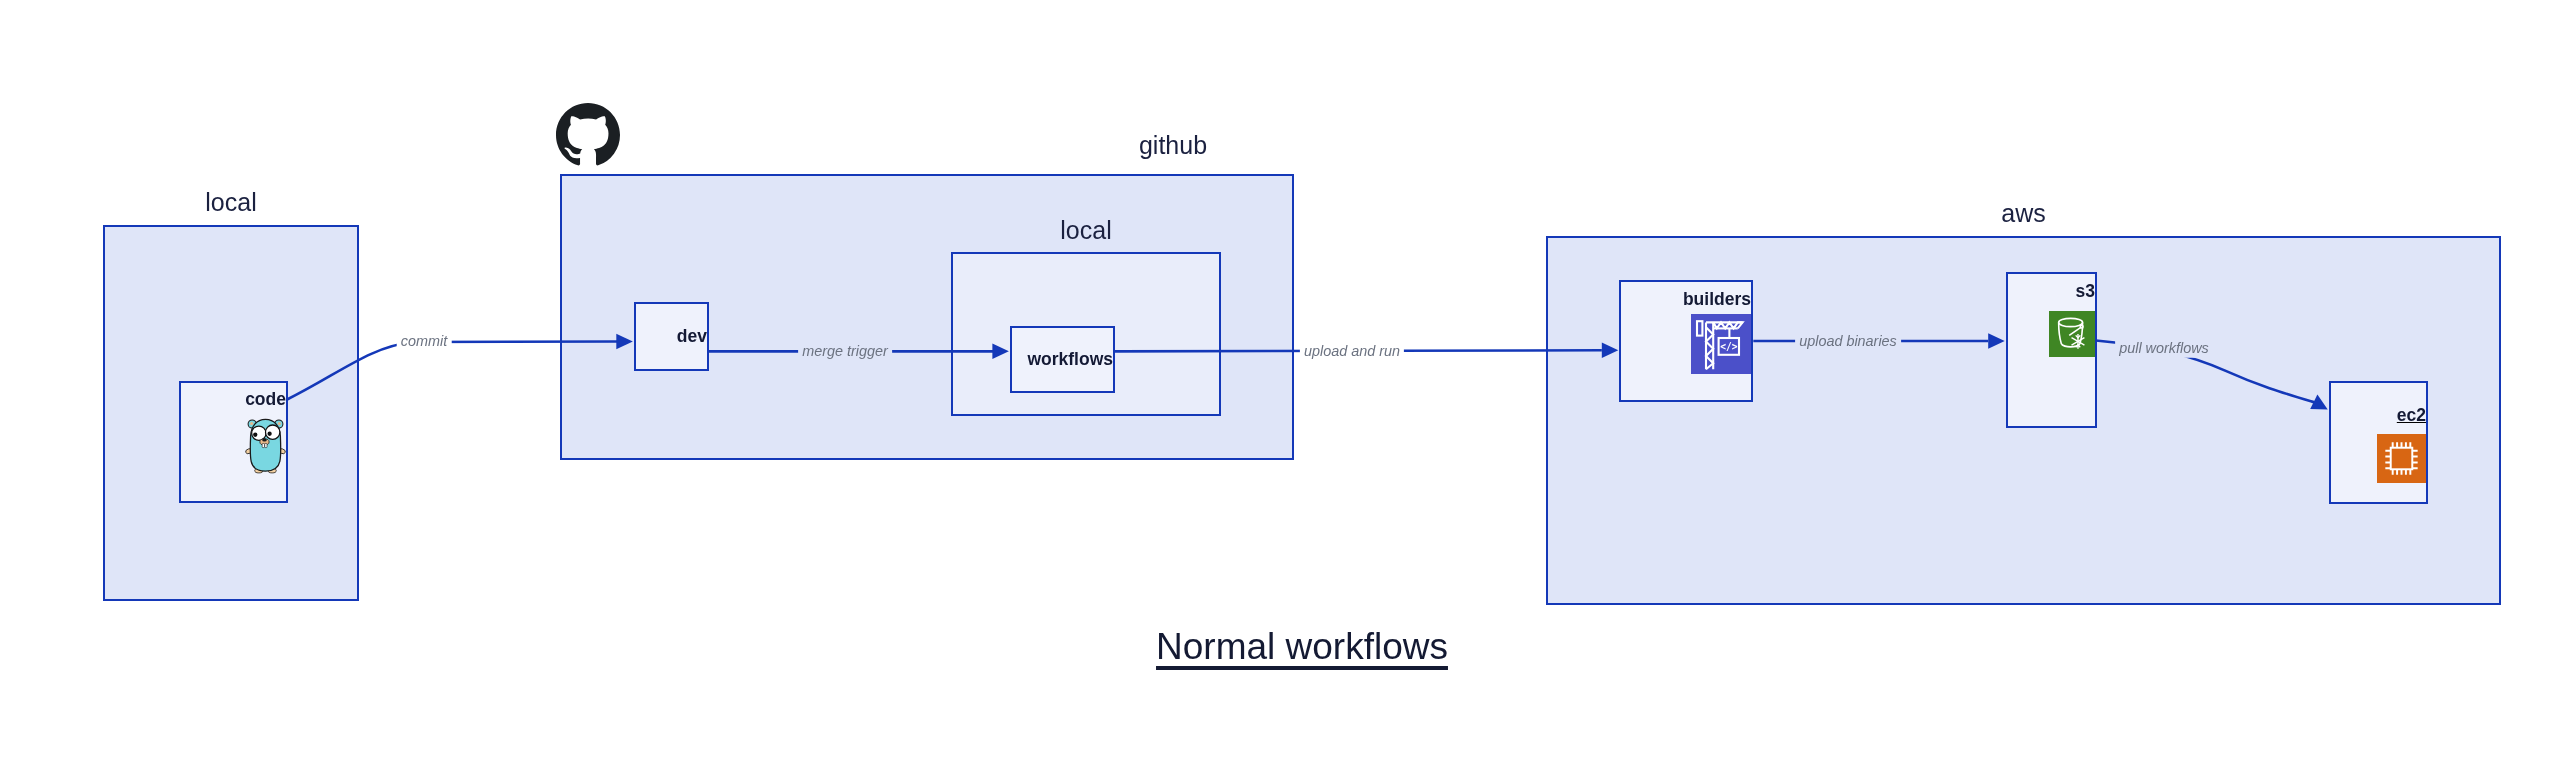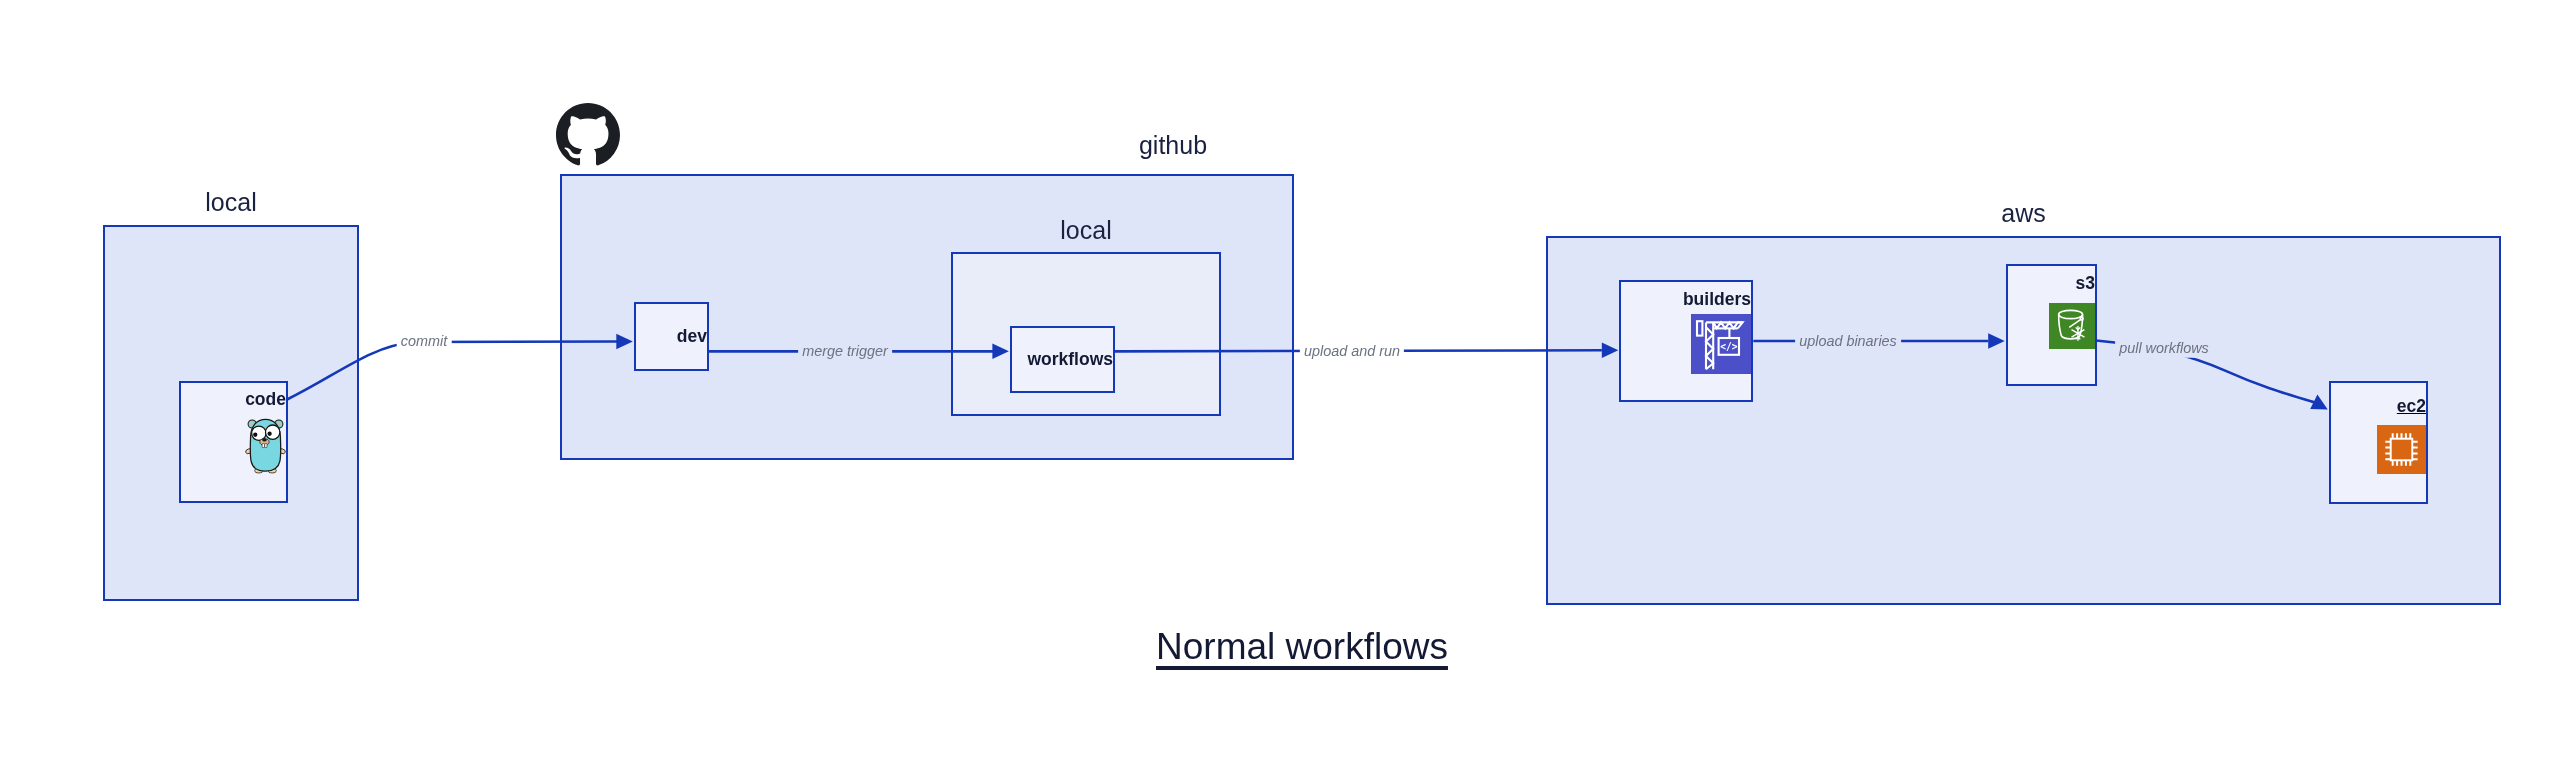--- a/index.html
+++ b/index.html
@@ -45,22 +45,22 @@
     border:2.6px solid #1438b8;
     background:#eff2fc;
     box-sizing:border-box;
     display:flex;flex-direction:column;align-items:flex-end;
     z-index:3;
   }
   #n-code     {left:179px; top:381px; width:109px; height:122px; padding-top:6.2px;}
   #n-dev      {left:634px;top:302px; width:75px; height:69px; justify-content:center;}
   #n-workflows{left:1010px;top:326px; width:105px; height:67px; justify-content:center;}
   #n-builders {left:1619px;top:280px; width:134px; height:122px; padding-top:7.2px;}
-  #n-s3       {left:2006px;top:264px; width:91px; height:122px; padding-top:7.2px;}
-  #n-ec2      {left:2329px;top:381px; width:99px; height:123px; padding-top:13px;text-decoration:underline;}
+  #n-s3       {left:2006px;top:272px; width:91px; height:156px; padding-top:7.2px;}
+  #n-ec2      {left:2329px;top:381px; width:99px; height:123px; padding-top:22px;text-decoration:underline;}
 
   .node-label{
     font-weight:bold;
     font-size:17.5px;
     color:#141a35;
     line-height:20.6px;
   }
   .node-icon{display:block;}
   #icon-gopher  {margin-top:6.2px;}
   #icon-builders{margin-top:4.1px;}

